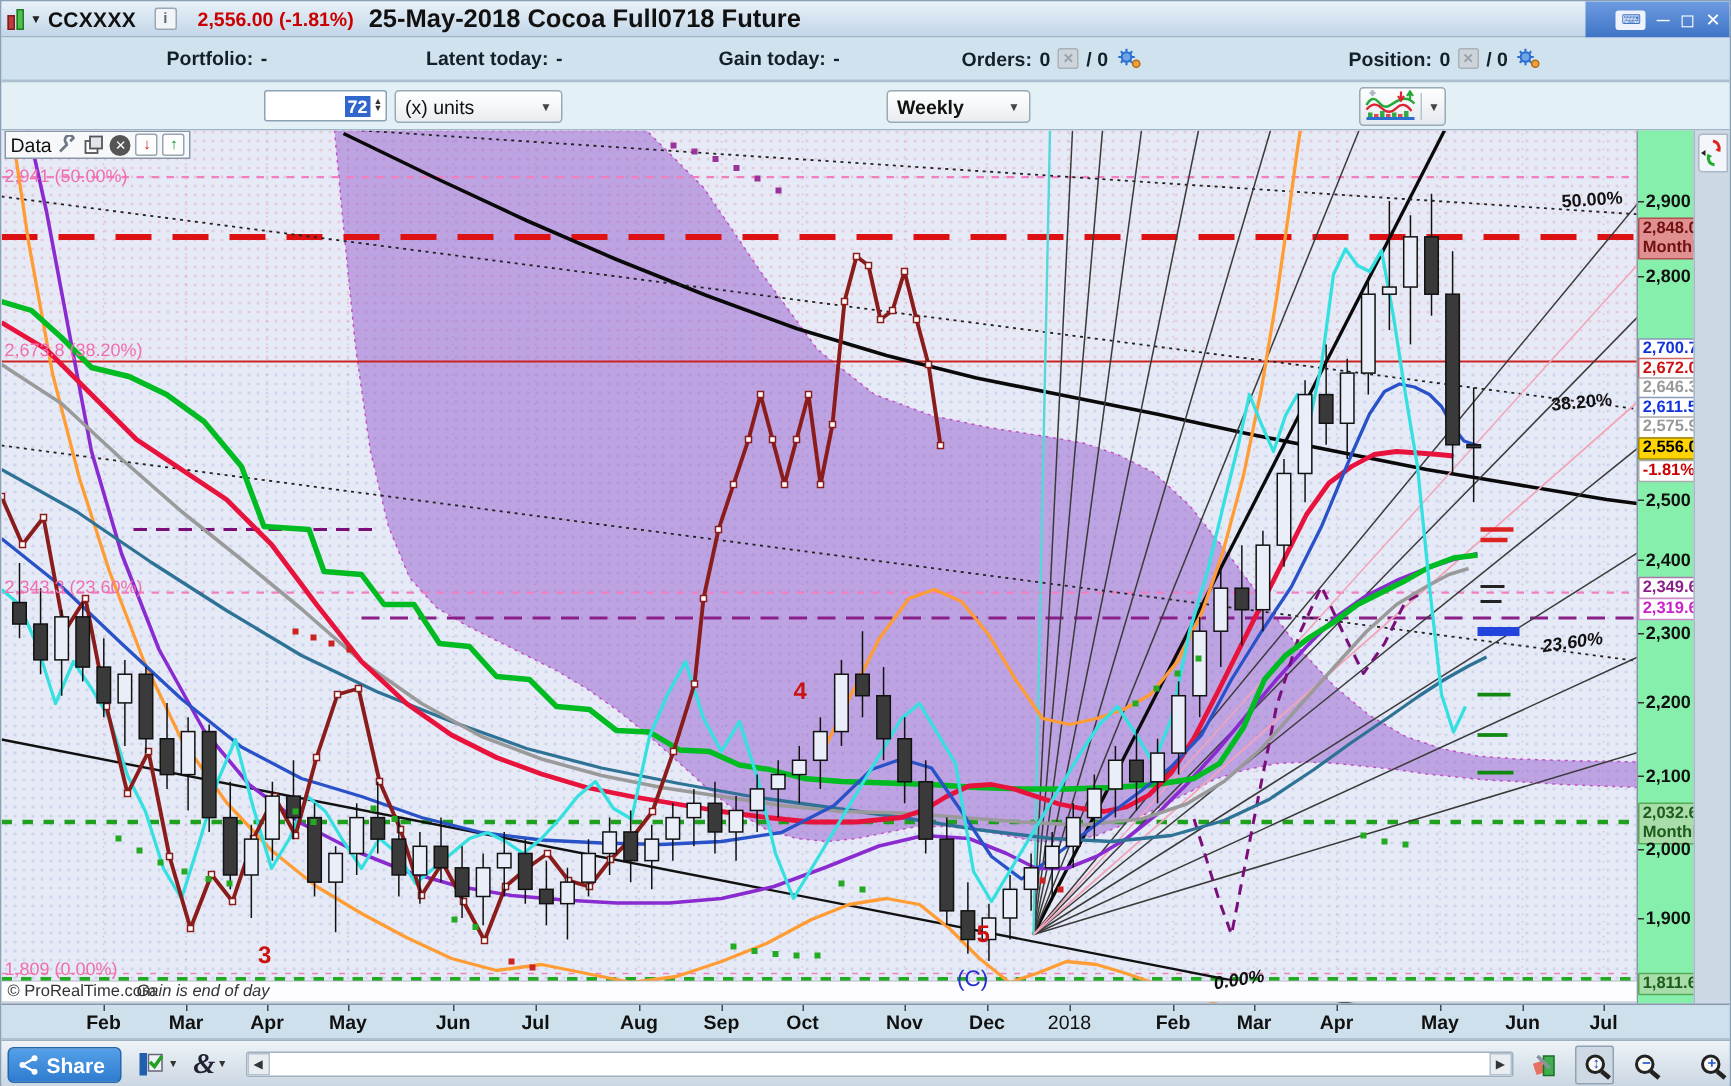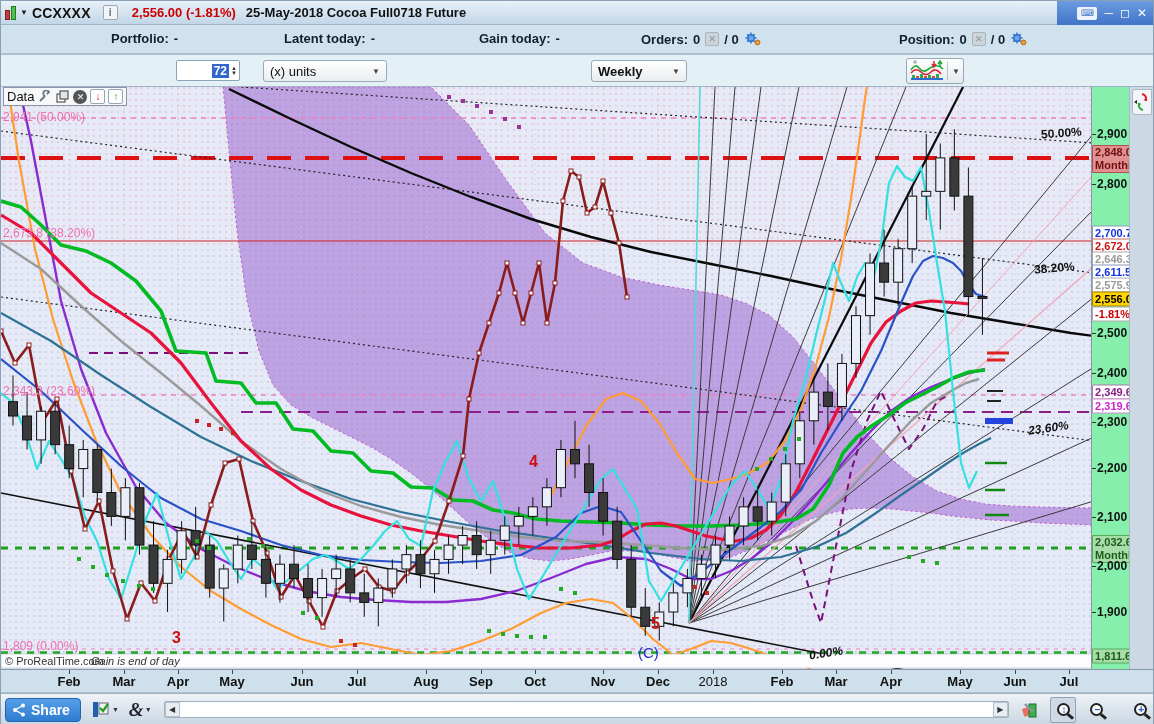--- a/index.html
+++ b/index.html
@@ -9,40 +9,40 @@
   
   .titlebar { position:relative; height:24px; background:linear-gradient(#e8f1f8,#c2d6e8); border-bottom:1px solid #9fb4c6; display:flex; align-items:center; padding-left:4px; }
   .tb-candles { display:flex; align-items:flex-end; gap:1px; margin-right:3px; }
   .tb-candles i { display:block; width:5px; }
   .tb-candles .c-red { height:10px; background:#c23b3b; border:1px solid #7c1f1f; }
   .tb-candles .c-grn { height:14px; background:#4fbf4f; border:1px solid #1f7c1f; }
   .tb-dd { font-size:8px; color:#222; margin:0 4px 0 1px; }
   .tb-symbol { font-weight:bold; font-size:14px; color:#111; letter-spacing:.2px; }
   .tb-info { margin-left:12px; width:15px; height:15px; border:1px solid #9aa7b5; background:#f2f5f8; color:#5b6b7a; font-size:10px; font-weight:bold; display:flex; align-items:center; justify-content:center; border-radius:2px; }
   .tb-price { margin-left:14px; color:#cc0000; font-weight:bold; font-size:13px; }
-  .tb-desc { margin-left:10px; color:#111; font-weight:bold; font-size:13px; }
+  .tb-desc { margin-left:10px; color:#111; font-weight:bold; font-size:17px; }
   .tb-right { position:absolute; right:0; top:0; height:24px; width:96px; background:linear-gradient(#6d9be0,#3f74c6); display:flex; align-items:center; justify-content:flex-end; gap:7px; padding-right:6px; color:#fff; }
   .tb-right .wbtn { font-size:12px; line-height:1; cursor:default; }
   .kbd-icon { width:20px; height:13px; background:#eef3fb; border-radius:2px; display:flex; align-items:center; justify-content:center; font-size:9px; color:#3f74c6; }
 
   
   .row2 { position:relative; height:30px; background:#cfe2ee; border-bottom:2px solid #aebfd0; font-size:13px; font-weight:bold; color:#13202c; }
   .row2 .grp { position:absolute; top:6px; display:flex; align-items:center; gap:5px; white-space:nowrap; }
   .row2 .val { font-weight:bold; }
   .xbtn { width:14px; height:14px; background:#cdd4da; border:1px solid #aab2ba; color:#9aa2ab; font-size:9px; display:inline-flex; align-items:center; justify-content:center; border-radius:2px; }
   .gears { position:relative; width:18px; height:16px; }
 
   
   .row3 { position:relative; height:32px; background:#e3f0f5; border-bottom:1px solid #9fb4c6; }
-  .num-box { position:absolute; left:175px; top:5px; width:64px; height:21px; background:#fff; border:1px solid #8ea2b5; border-radius:2px; display:flex; align-items:center; justify-content:flex-end; }
+  .num-box { position:absolute; left:175px; top:5px; width:82px; height:21px; background:#fff; border:1px solid #8ea2b5; border-radius:2px; display:flex; align-items:center; justify-content:flex-end; }
   .num-box .sel { background:#3166cc; color:#fff; font-size:12px; font-weight:bold; padding:0 2px; }
   .spin { display:flex; flex-direction:column; margin:0 2px; font-size:6px; color:#333; line-height:5px; }
   .selbox { position:absolute; top:5px; height:22px; background:linear-gradient(#fff,#e9edf0); border:1px solid #9aa9b8; border-radius:3px; display:flex; align-items:center; justify-content:space-between; padding:0 6px; font-size:13px; color:#111; }
   .selbox .arr { font-size:8px; color:#444; margin-left:10px; }
-  .units-sel { left:262px; width:124px; }
+  .units-sel { left:262px; width:112px; }
   .tf-sel { left:590px; width:96px; font-weight:bold; }
   .charttype-btn { position:absolute; left:905px; top:3px; width:58px; height:26px; background:linear-gradient(#fff,#e4e9ee); border:1px solid #9aa9b8; border-radius:3px; display:flex; align-items:center; padding:1px 3px; gap:3px; }
   .charttype-btn .arr { font-size:8px; color:#444; border-left:1px solid #b9c4cf; padding-left:4px; height:18px; display:flex; align-items:center; }
 
   
   .main { position:relative; height:582px; display:flex; }
   .chart-wrap { position:relative; width:1093px; height:582px; background:#e6eaf6; border-right:1px solid #8896a8; overflow:hidden; }
   .chart-wrap svg { display:block; }
   .price-toolbar { position:absolute; left:2px; top:0; height:19px; background:#f6f8fa; border:1px solid #8896a8; display:flex; align-items:center; gap:3px; padding:0 3px; font-size:13px; color:#111; }
   .pt-icon { width:15px; height:15px; display:flex; align-items:center; justify-content:center; }

